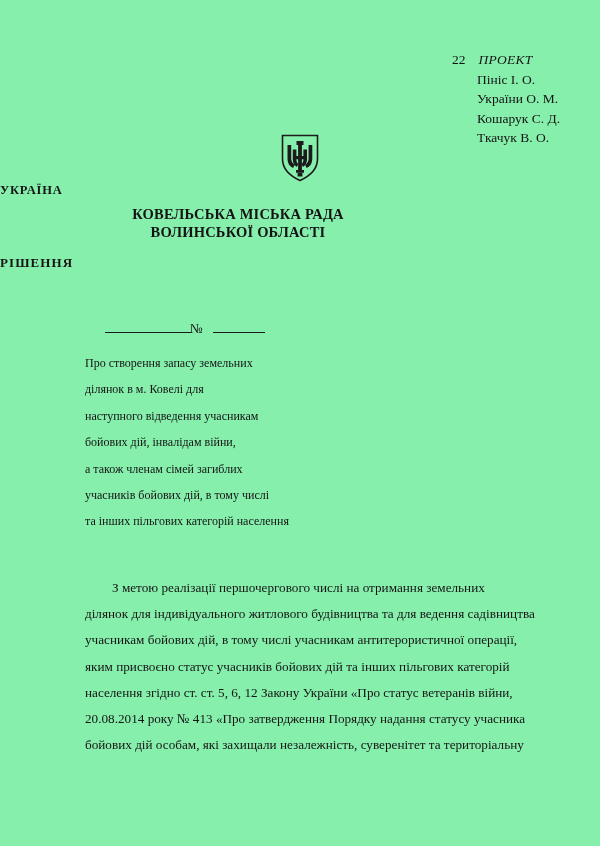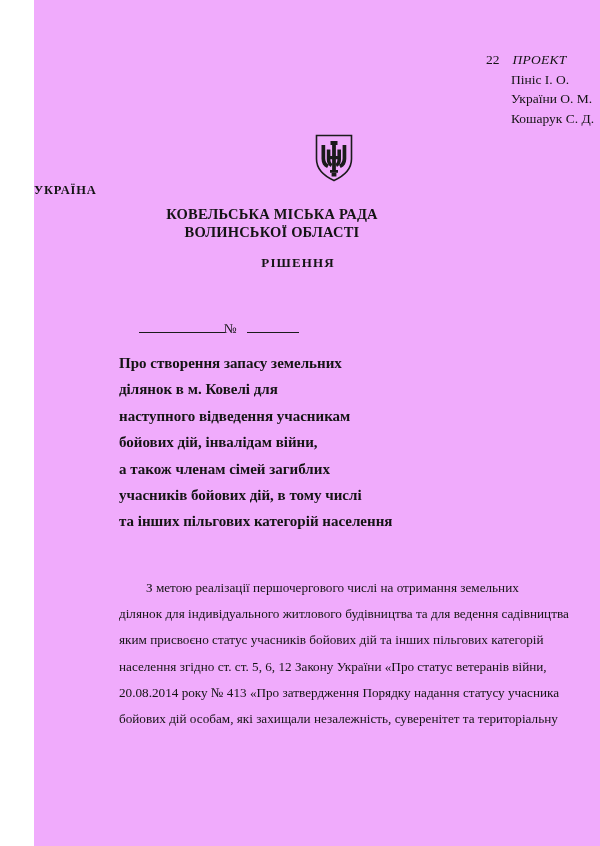--- a/index.html
+++ b/index.html
@@ -14,22 +14,21 @@
     position: relative;
     overflow: hidden;
     font-family: "Liberation Serif", "DejaVu Serif", serif;
     color: #141414;
     -webkit-font-smoothing: antialiased;
   }
 
   .page {
     position: absolute;
     inset: 0;
-    background: #f0abfc;
-    margin-left: 34px;
+    background: #86efac;
   }
 
   
   .approval-block {
     position: absolute;
     top: 50px;
     left: 452px;
     line-height: 19.5px;
     font-size: 13.5px;
     white-space: nowrap;
@@ -78,21 +77,21 @@
     font-size: 14.5px;
     font-weight: bold;
     line-height: 17.5px;
     letter-spacing: 0.2px;
   }
   .doc-type {
     position: absolute;
     top: 255px;
     left: 0;
     width: 528px;
-    text-align: center;
+    text-align: left;
     font-size: 13px;
     font-weight: bold;
     letter-spacing: 1.1px;
   }
 
   
   .numline {
     position: absolute;
     top: 316px;
     left: 105px;
@@ -116,23 +115,22 @@
     line-height: 1;
     font-weight: 400;
   }
 
   
   .subject {
     position: absolute;
     top: 350px;
     left: 85px;
     width: 330px;
-    font-size: 15px;
+    font-size: 12px;
     line-height: 26.4px;
-    font-weight: bold;
   }
   .subject .subject-line { white-space: nowrap; }
 
   
   .body-text {
     position: absolute;
     top: 575px;
     left: 85px;
     width: 430px;
     font-size: 13.2px;
@@ -159,20 +157,21 @@
 <div class="page">
 
   <div class="approval-block">
     <div class="approval-first">
       <span class="approval-number">22</span>
       <span class="approval-draft">ПРОЕКТ</span>
     </div>
     <div class="approval-name">Пініс І. О.</div>
     <div class="approval-name">України О. М.</div>
     <div class="approval-name">Кошарук С. Д.</div>
+    <div class="approval-name">Ткачук В. О.</div>
   </div>
 
   <div class="emblem-wrap">
     <svg class="emblem" viewBox="0 0 76 96" aria-hidden="true">
       <path d="M3 3 H73 V50 C73 68 62 82 38 93 C14 82 3 68 3 50 Z" fill="none" stroke="#1b1b1b" stroke-width="3.2"></path>
       <g fill="#1b1b1b">
 
         <path d="M34.2 18 h7.6 v54 h-7.6 z"></path>
 
         <path d="M31 14 h14 v8 h-14 z"></path>
@@ -214,19 +213,20 @@
     <div class="subject-line">наступного відведення учасникам</div>
     <div class="subject-line">бойових дій, інвалідам війни,</div>
     <div class="subject-line">а також членам  сімей загиблих</div>
     <div class="subject-line">учасників бойових дій, в тому числі</div>
     <div class="subject-line">та інших пільгових категорій населення</div>
   </div>
 
   <div class="body-text">
     <span class="body-line first">З метою реалізації першочергового числі на отримання земельних</span>
     <span class="body-line">ділянок для індивідуального житлового будівництва та для ведення садівництва</span>
+    <span class="body-line">учасникам бойових дій, в тому числі учасникам антитерористичної операції,</span>
     <span class="body-line">яким присвоєно статус учасників бойових дій та інших пільгових категорій</span>
     <span class="body-line">населення  згідно ст. ст. 5, 6, 12 Закону України «Про статус ветеранів війни,</span>
     <span class="body-line">20.08.2014 року № 413 «Про затвердження Порядку надання статусу учасника</span>
     <span class="body-line last">бойових дій особам, які захищали незалежність, суверенітет та територіальну</span>
   </div>
 
 </div>
 
 </body></html>

